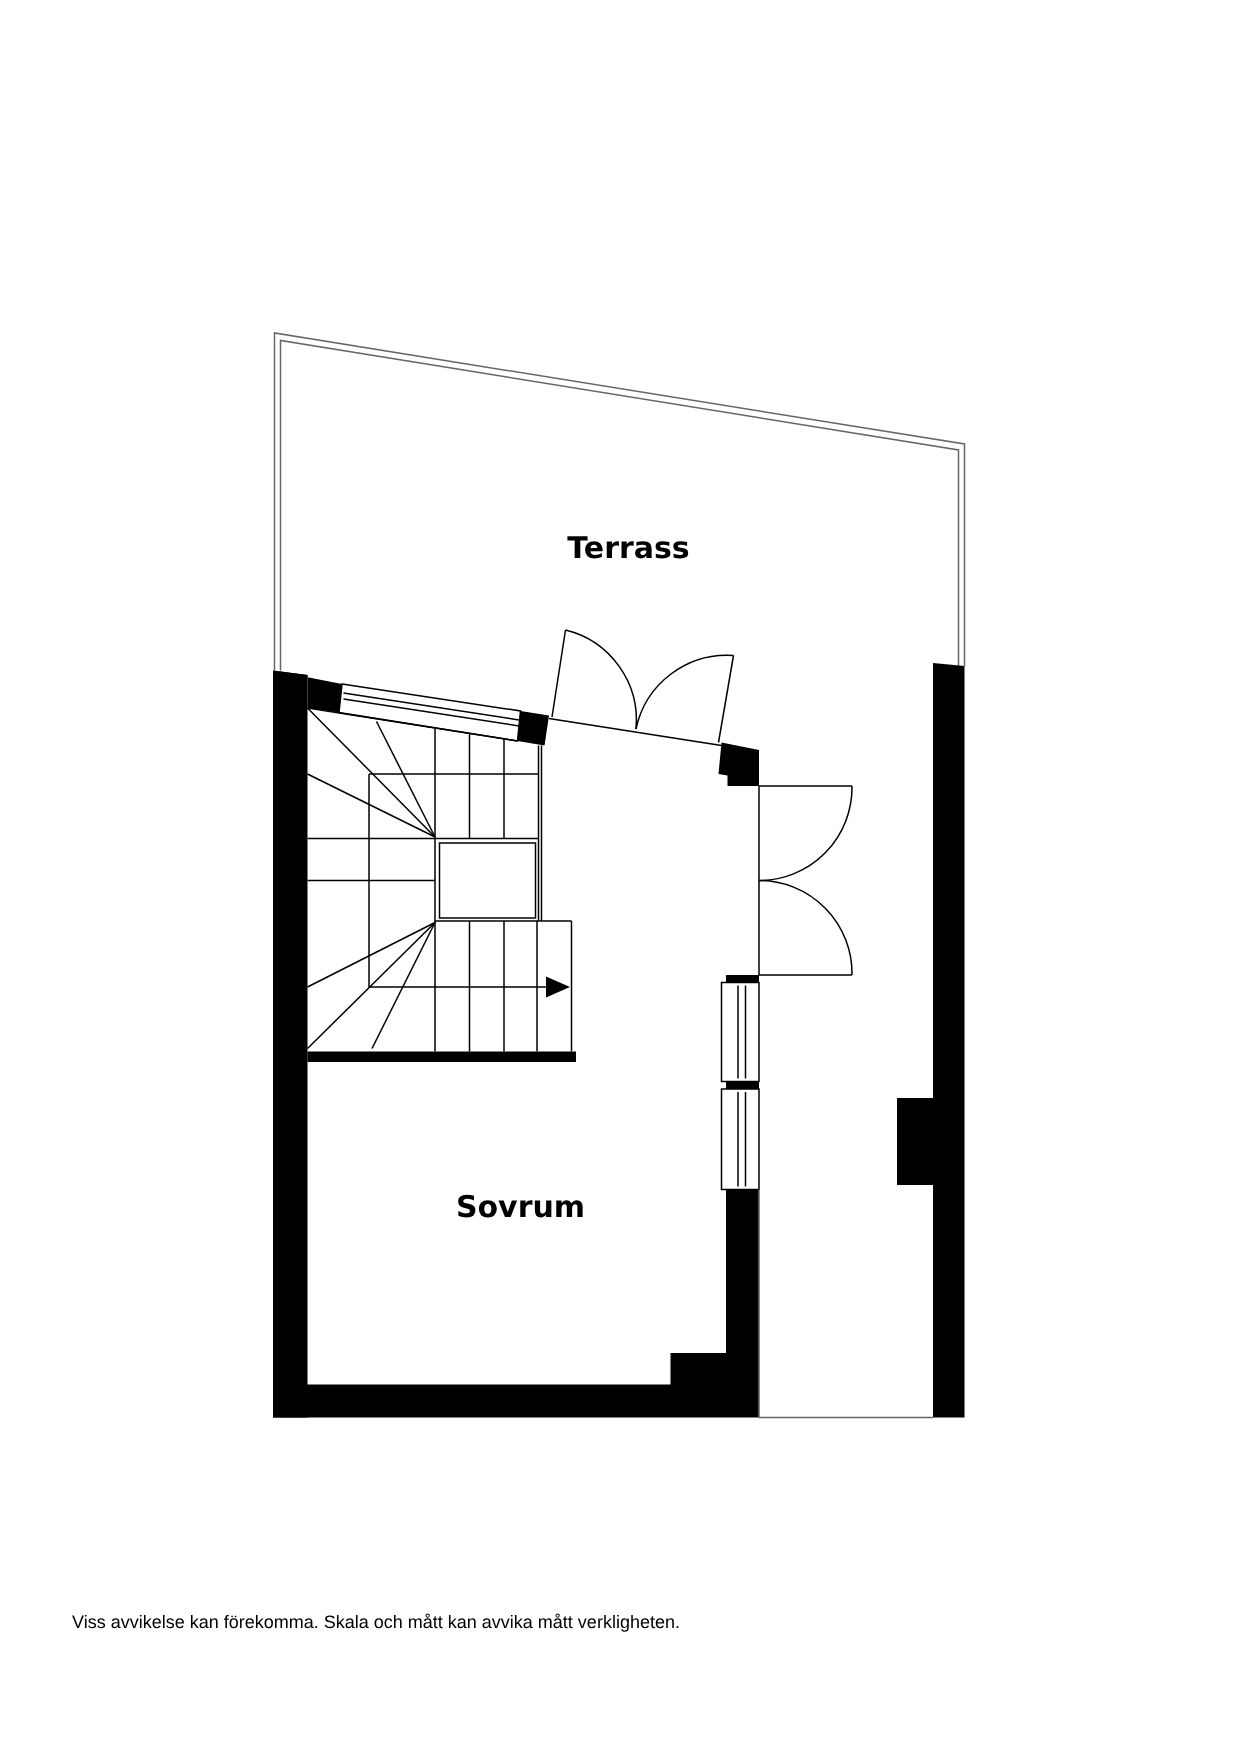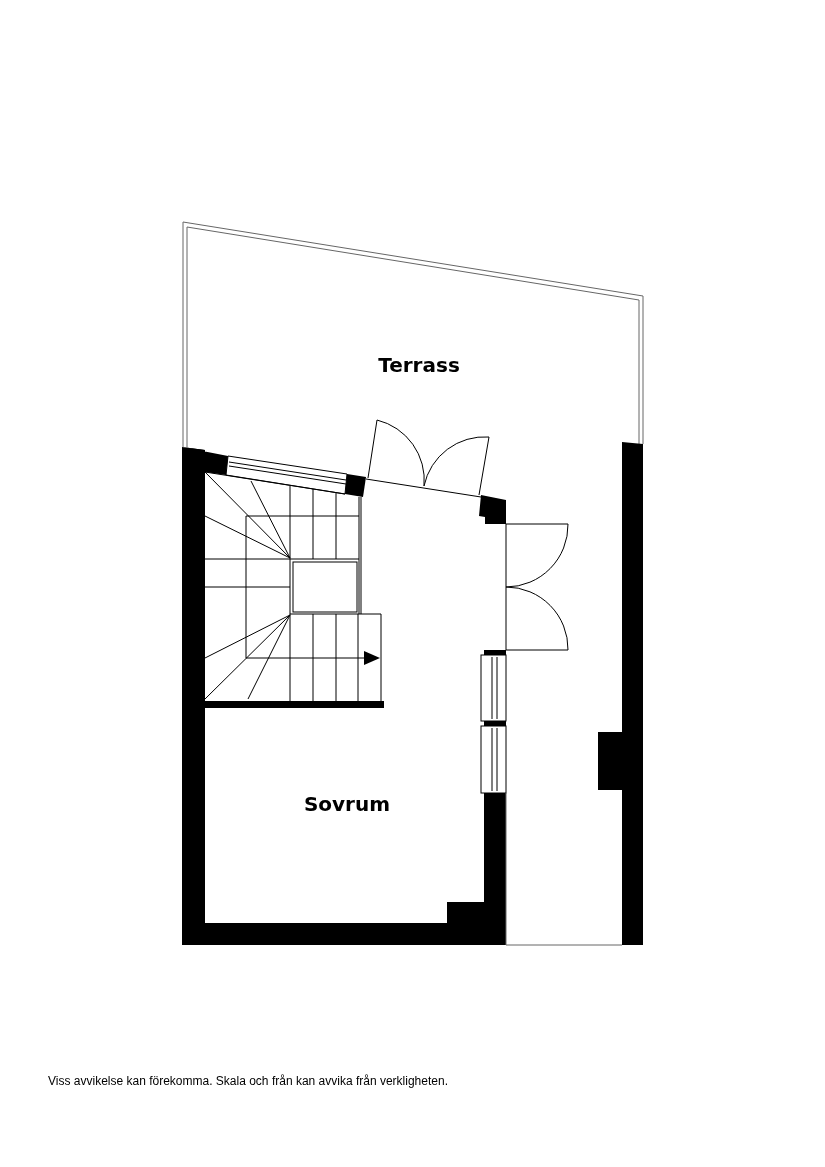--- a/index.html
+++ b/index.html
@@ -121,13 +121,13 @@
     <line class="thin" x1="290" y1="615" x2="205" y2="699"></line>
     <line class="thin" x1="290" y1="615" x2="248" y2="699"></line>
 
     <polygon fill="#000" points="364,651 380,658 364,665"></polygon>
   </g>
 
   <text class="room-label" x="419" y="372" text-anchor="middle">Terrass</text>
   <text class="room-label" x="347" y="811" text-anchor="middle">Sovrum</text>
 </svg>
 
-<div class="disclaimer">Viss avvikelse kan förekomma. Skala och från kan avvika från verkligheten.</div>
+<div class="disclaimer">Viss avvikelse kan förekomma. Skala och mått kan avvika mått verkligheten.</div>
 
 </body></html>

